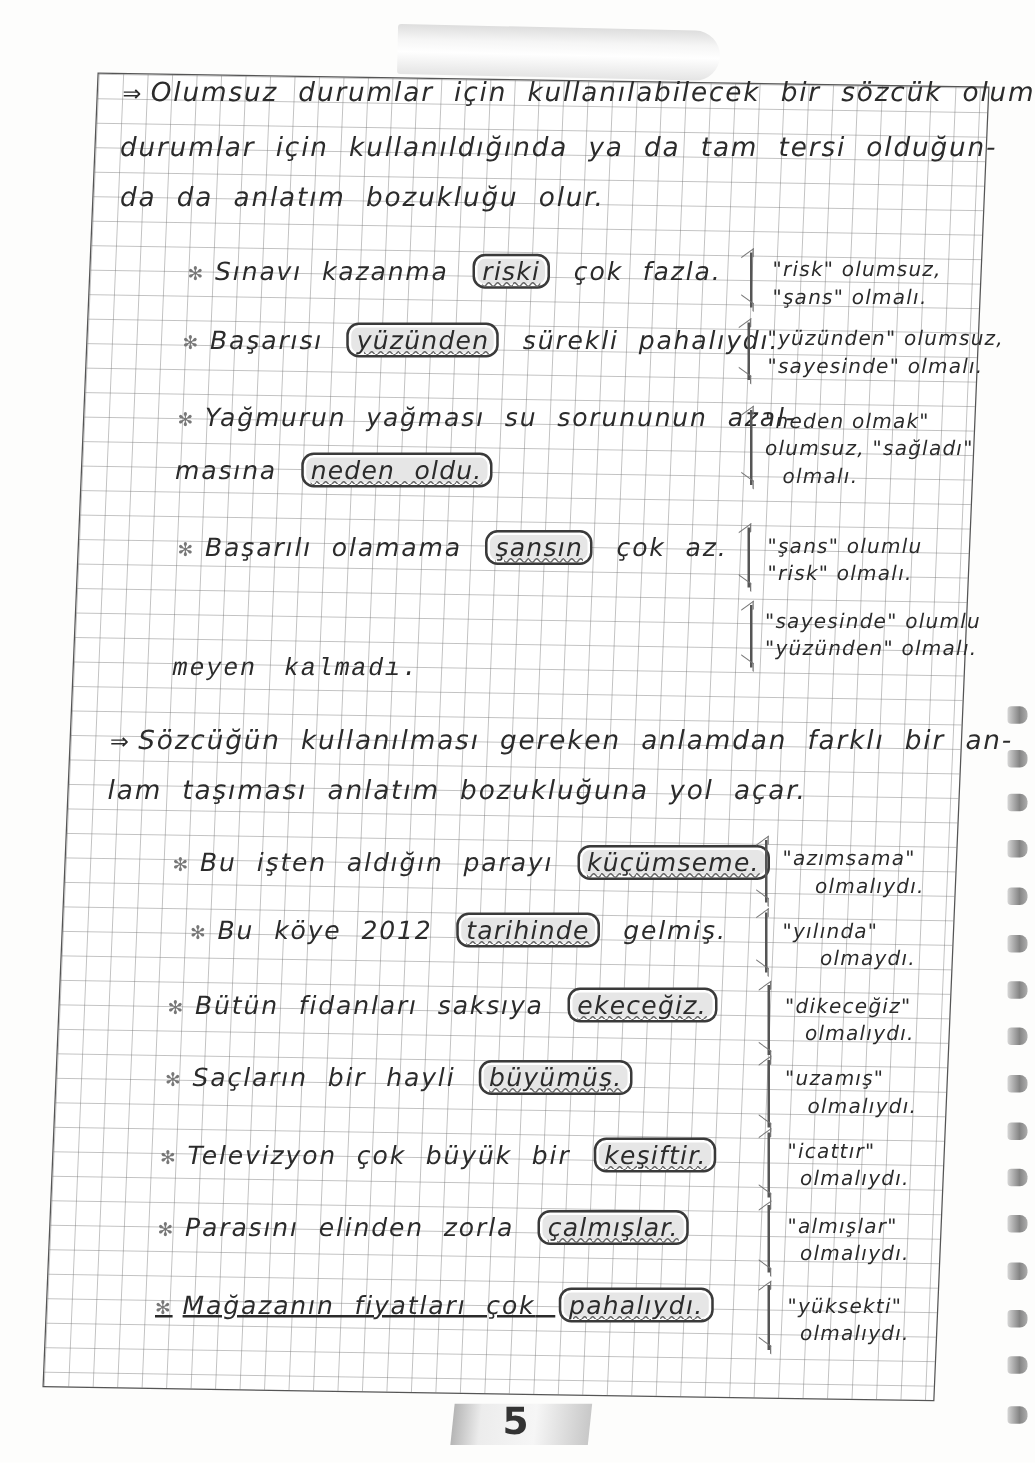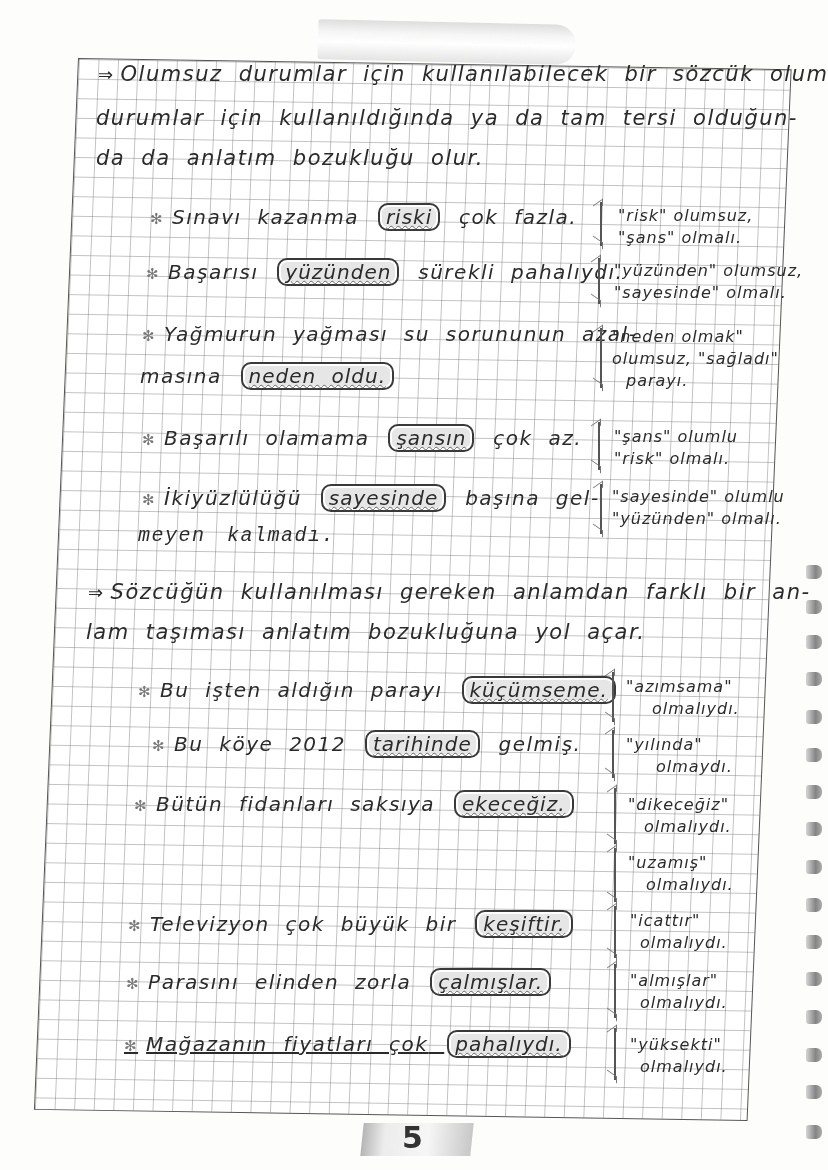--- a/index.html
+++ b/index.html
@@ -114,39 +114,34 @@
     <span class="star">✻</span><span>Yağmurun yağması su sorununun azal-</span>
   </div>
   <div class="line" style="left:140px; top:362px;">
     <span>masına</span>
     <span class="cloud">neden oldu.</span>
   </div>
   <div class="bracket" style="left:600px; top:328px; height:60px;"></div>
   <div class="note" style="left:612px; top:326px;">
     <div>"neden olmak"</div>
     <div>olumsuz, "sağladı"</div>
-    <div style="padding-left:14px;">parayı.</div>
+    <div style="padding-left:14px;">olmalı.</div>
   </div>
 
   <div class="line" style="left:142px; top:424px;">
     <span class="star">✻</span><span>Başarılı olamama</span>
     <span class="cloud">şansın</span>
     <span>çok az.</span>
   </div>
   <div class="bracket" style="left:598px; top:422px; height:48px;"></div>
   <div class="note" style="left:614px; top:426px;">
     <div>"şans" olumlu</div>
     <div>"risk" olmalı.</div>
   </div>
 
-  <div class="line" style="left:142px; top:484px;">
-    <span class="star">✻</span><span>İkiyüzlülüğü</span>
-    <span class="cloud">sayesinde</span>
-    <span>başına gel-</span>
-  </div>
   <div class="line" style="left:138px; top:524px;font-family:Liberation Mono, monospace;">meyen kalmadı.</div>
   <div class="bracket" style="left:600px; top:484px; height:50px;"></div>
   <div class="note" style="left:612px; top:486px;">
     <div>"sayesinde" olumlu</div>
     <div>"yüzünden" olmalı.</div>
   </div>
 
   <div class="line heading" style="left:88px; top:580px;">
     <span class="arrow-lead">⇒</span><span>Sözcüğün kullanılması gereken anlamdan farklı bir an-</span>
   </div>
@@ -176,20 +171,24 @@
   <div class="line" style="left:134px; top:790px;">
     <span class="star">✻</span><span>Bütün fidanları saksıya</span>
     <span class="cloud">ekeceğiz.</span>
   </div>
   <div class="bracket" style="left:614px; top:788px; height:56px;"></div>
   <div class="note" style="left:628px; top:794px;">
     <div>"dikeceğiz"</div>
     <div style="padding-left:16px;">olmalıydı.</div>
   </div>
 
+  <div class="line" style="left:132px; top:848px;">
+    <span class="star">✻</span><span>Saçların bir hayli</span>
+    <span class="cloud">büyümüş.</span>
+  </div>
   <div class="bracket" style="left:614px; top:848px; height:54px;"></div>
   <div class="note" style="left:628px; top:852px;">
     <div>"uzamış"</div>
     <div style="padding-left:18px;">olmalıydı.</div>
   </div>
 
   <div class="line" style="left:128px; top:910px;">
     <span class="star">✻</span><span>Televizyon çok büyük bir</span>
     <span class="cloud">keşiftir.</span>
   </div>

